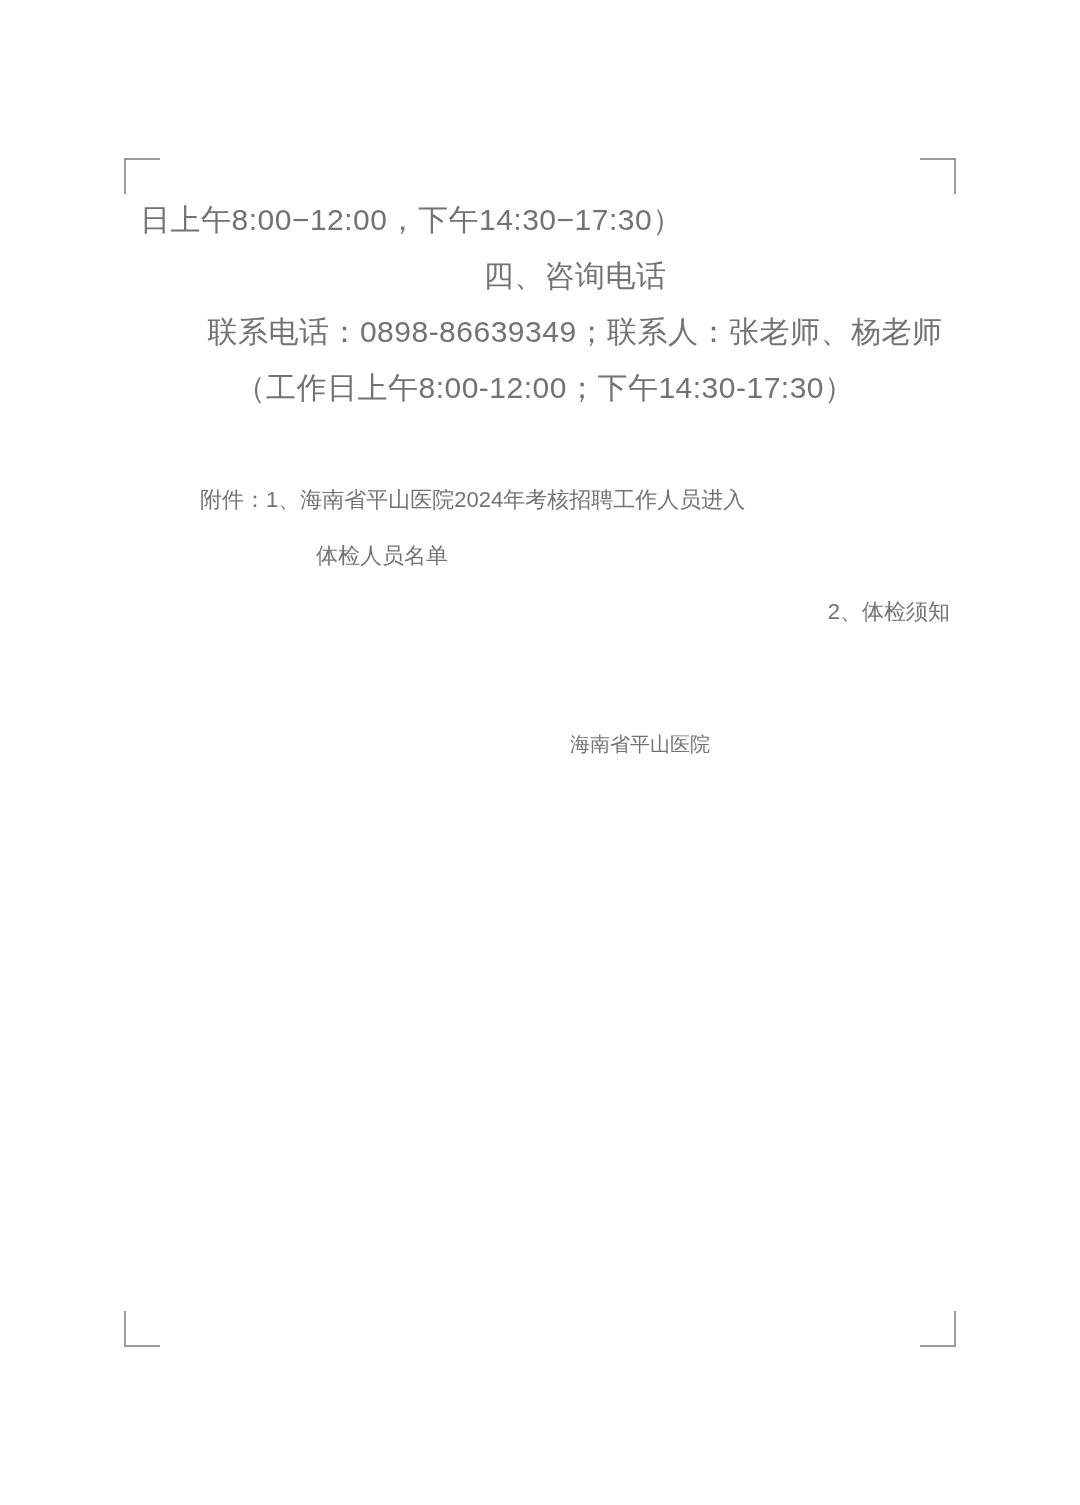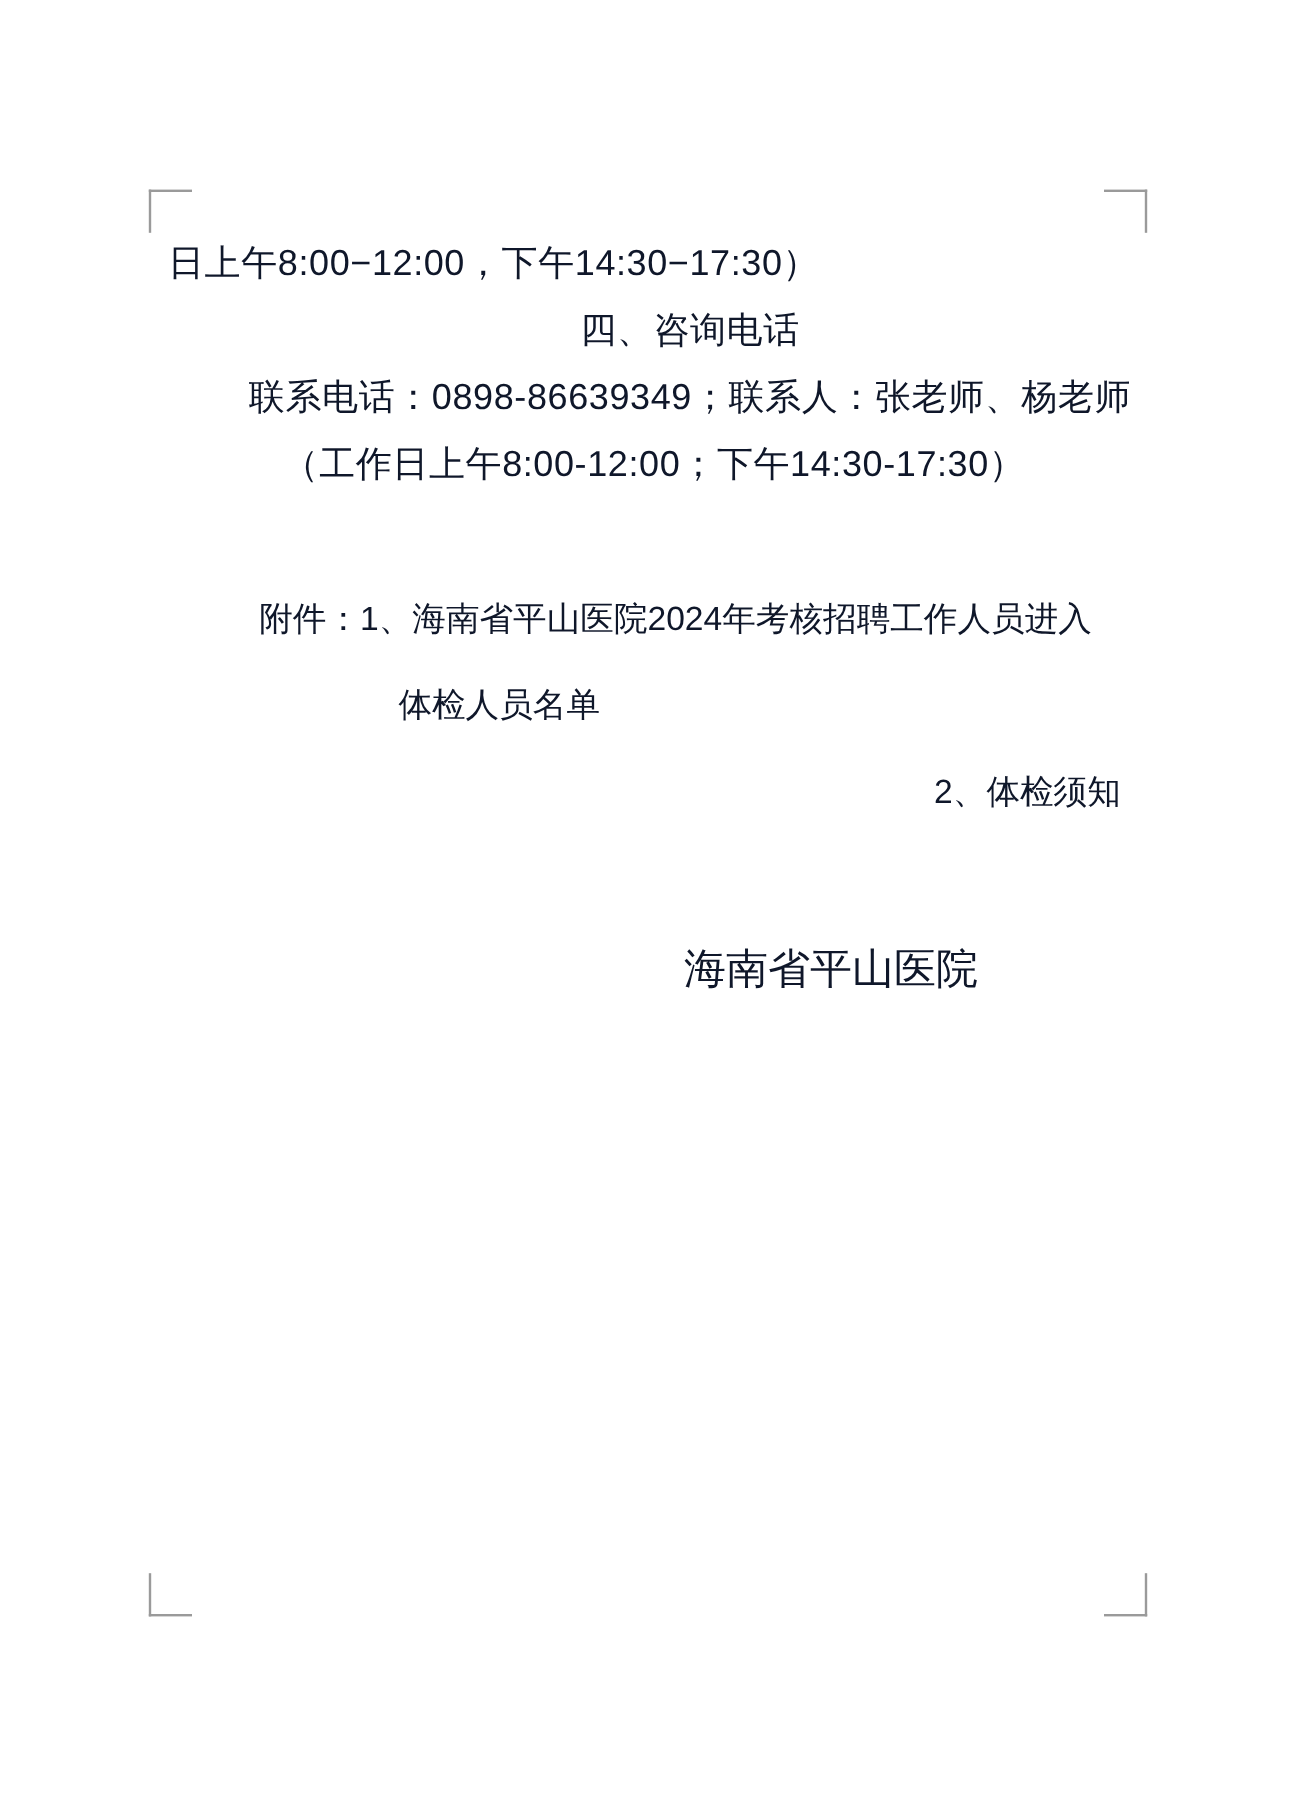--- a/index.html
+++ b/index.html
@@ -6,21 +6,21 @@
     margin: 0;
     padding: 0;
     background: #ffffff;
   }
   .page {
     position: relative;
     width: 1080px;
     height: 1505px;
     background: #ffffff;
     font-family: "Liberation Sans", "DejaVu Sans", sans-serif;
-    color: #0f172a;
+    color: #737373;
     overflow: hidden;
   }
 
   
   .crop {
     position: absolute;
     width: 34px;
     height: 34px;
     border-color: #9a9a9a;
     border-style: solid;
@@ -43,40 +43,40 @@
     line-height: 56px;
     letter-spacing: 0.5px;
     margin: 0;
     white-space: pre-wrap;
   }
   .indent2 { text-indent: 60px; text-align: center; }
   .gap-md { height: 56px; }
   .gap-lg { height: 74px; }
 
   .attach-line {
-    font-size: 28px;
+    font-size: 22px;
     line-height: 56px;
-    margin: 16px;
+    margin: 0;
     padding-left: 60px;
   }
   .attach-line.sub {
     padding-left: 176px;
   }
   .attach-line.item2 {
     padding-left: 144px;
     text-align: right;
   }
 
   .signature {
     margin-top: 0;
     text-align: left;
     padding-left: 430px;
   }
   .signature div {
-    font-size: 35px;
+    font-size: 20px;
     line-height: 60px;
   }
 </style>
 </head>
 <body>
 
 <div class="page">
 
   <div class="crop tl"></div>
   <div class="crop tr"></div>

